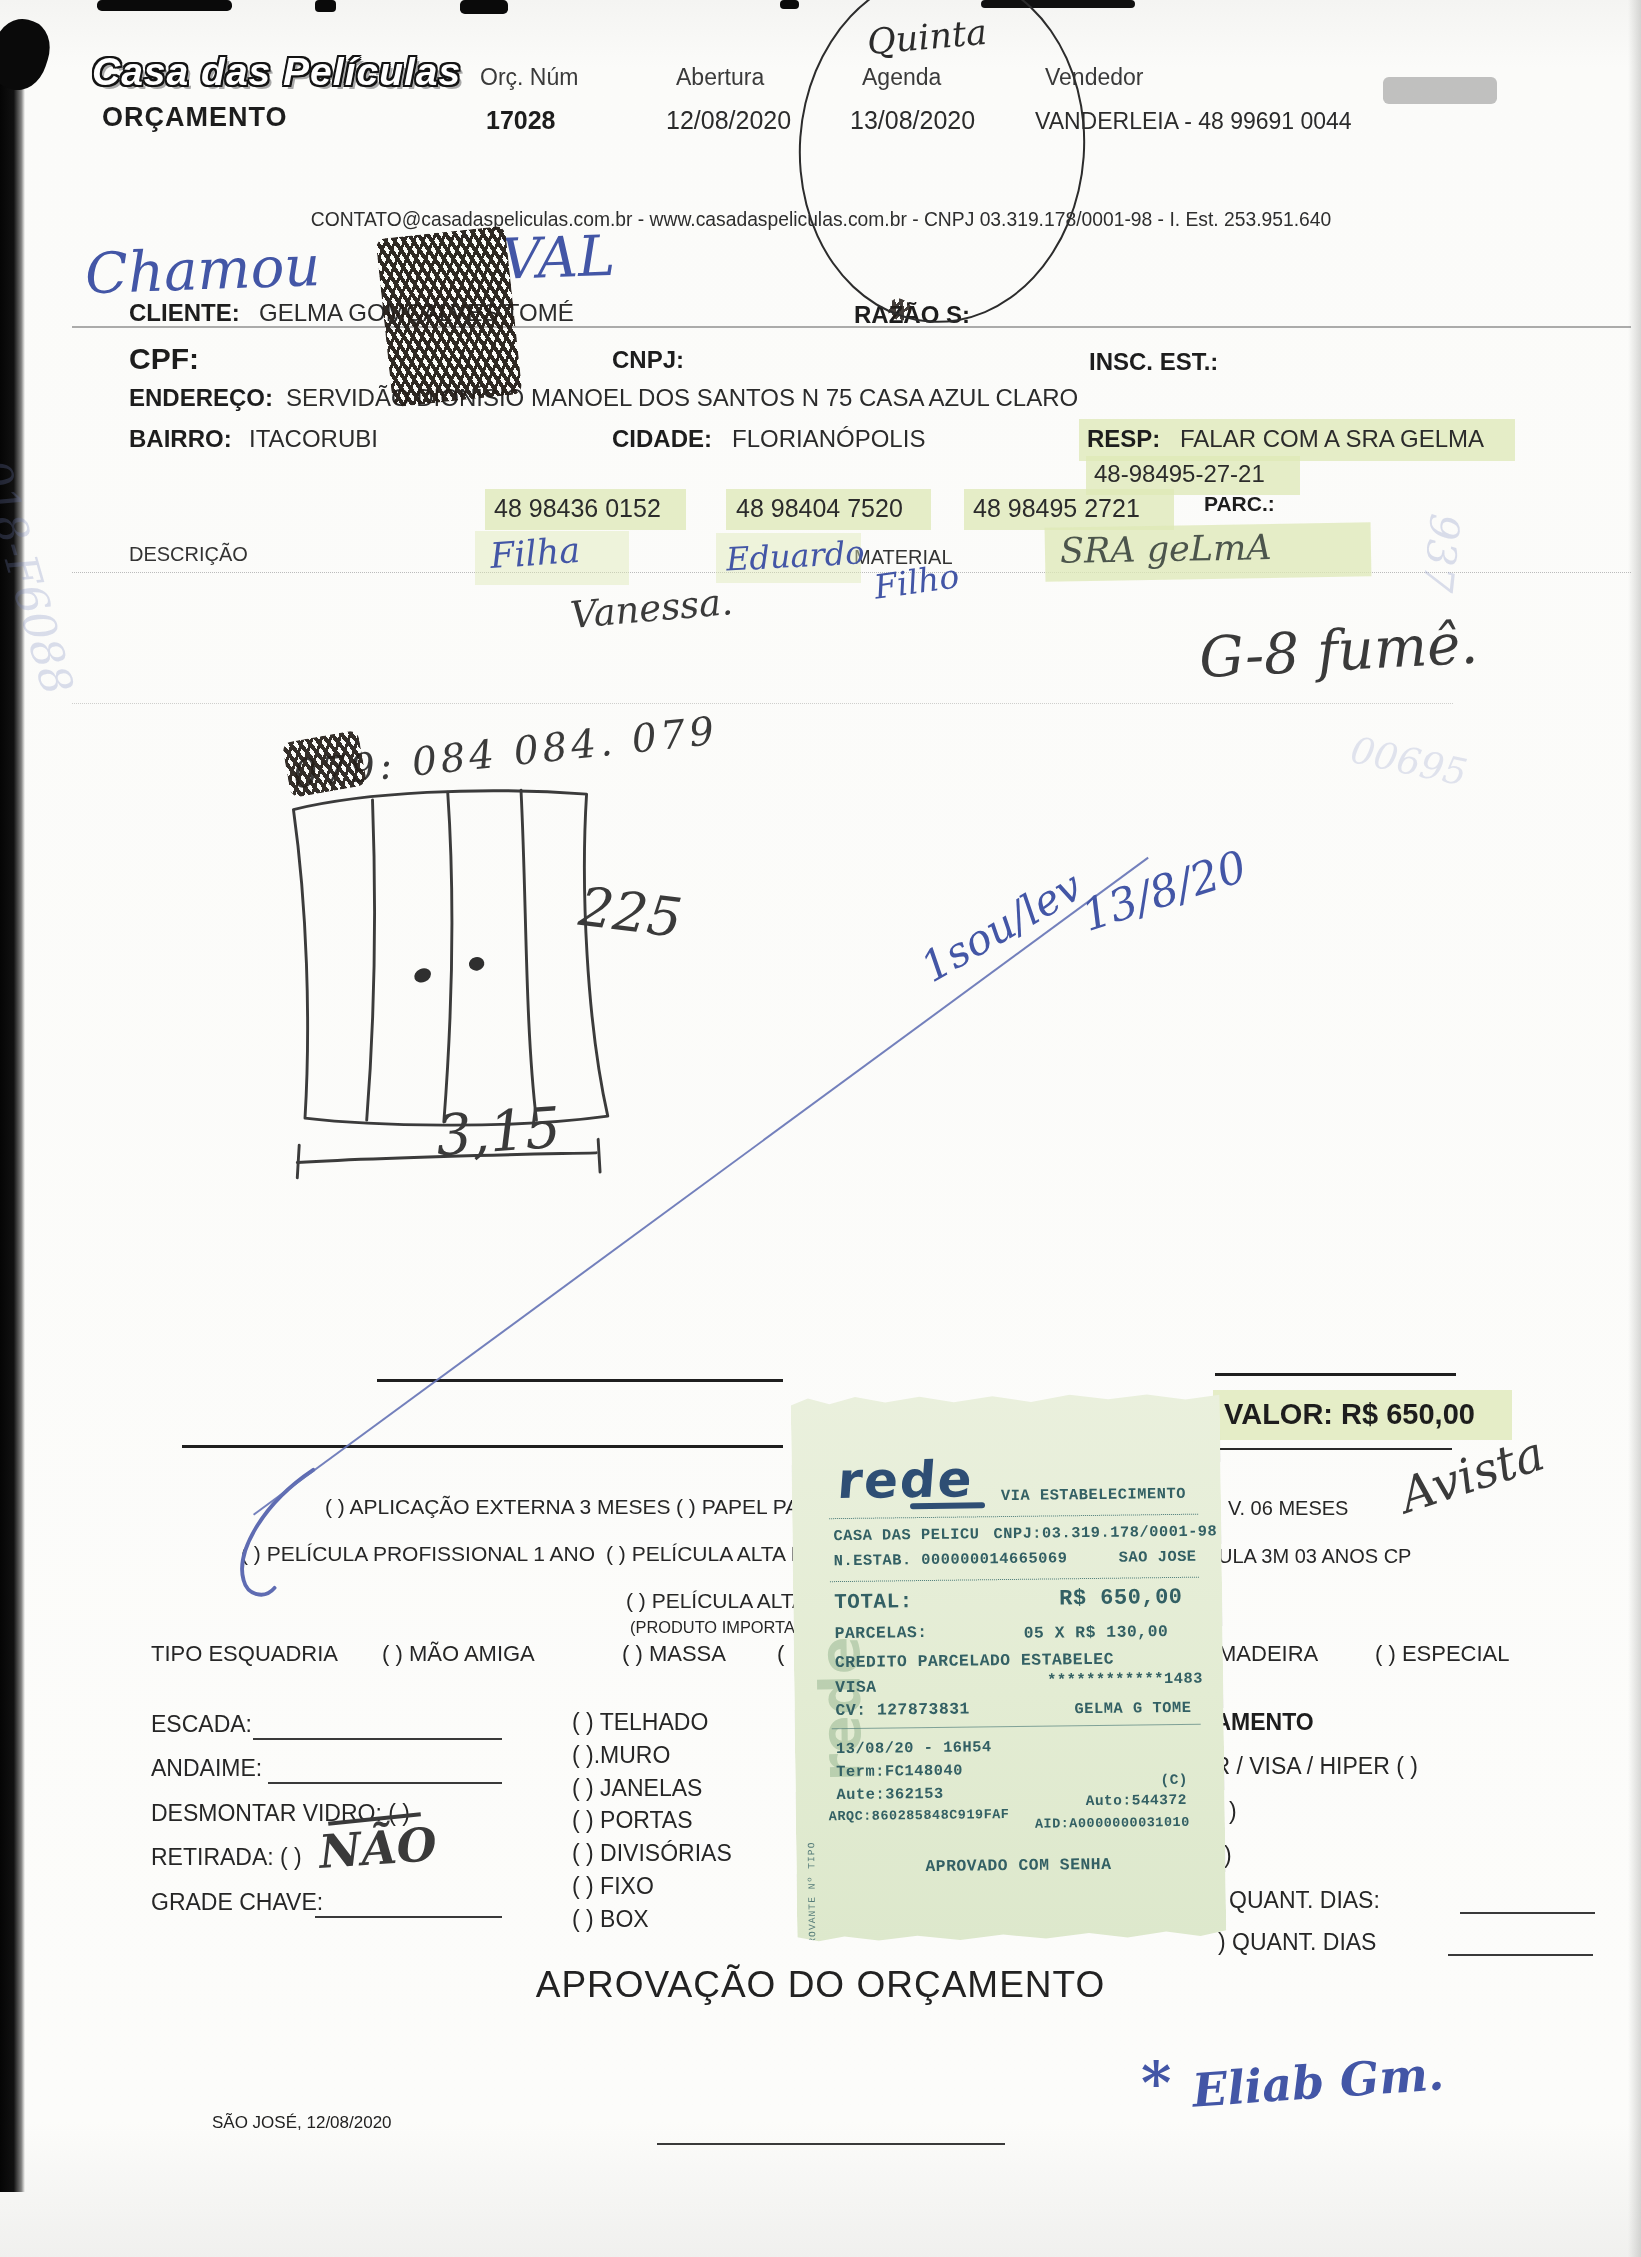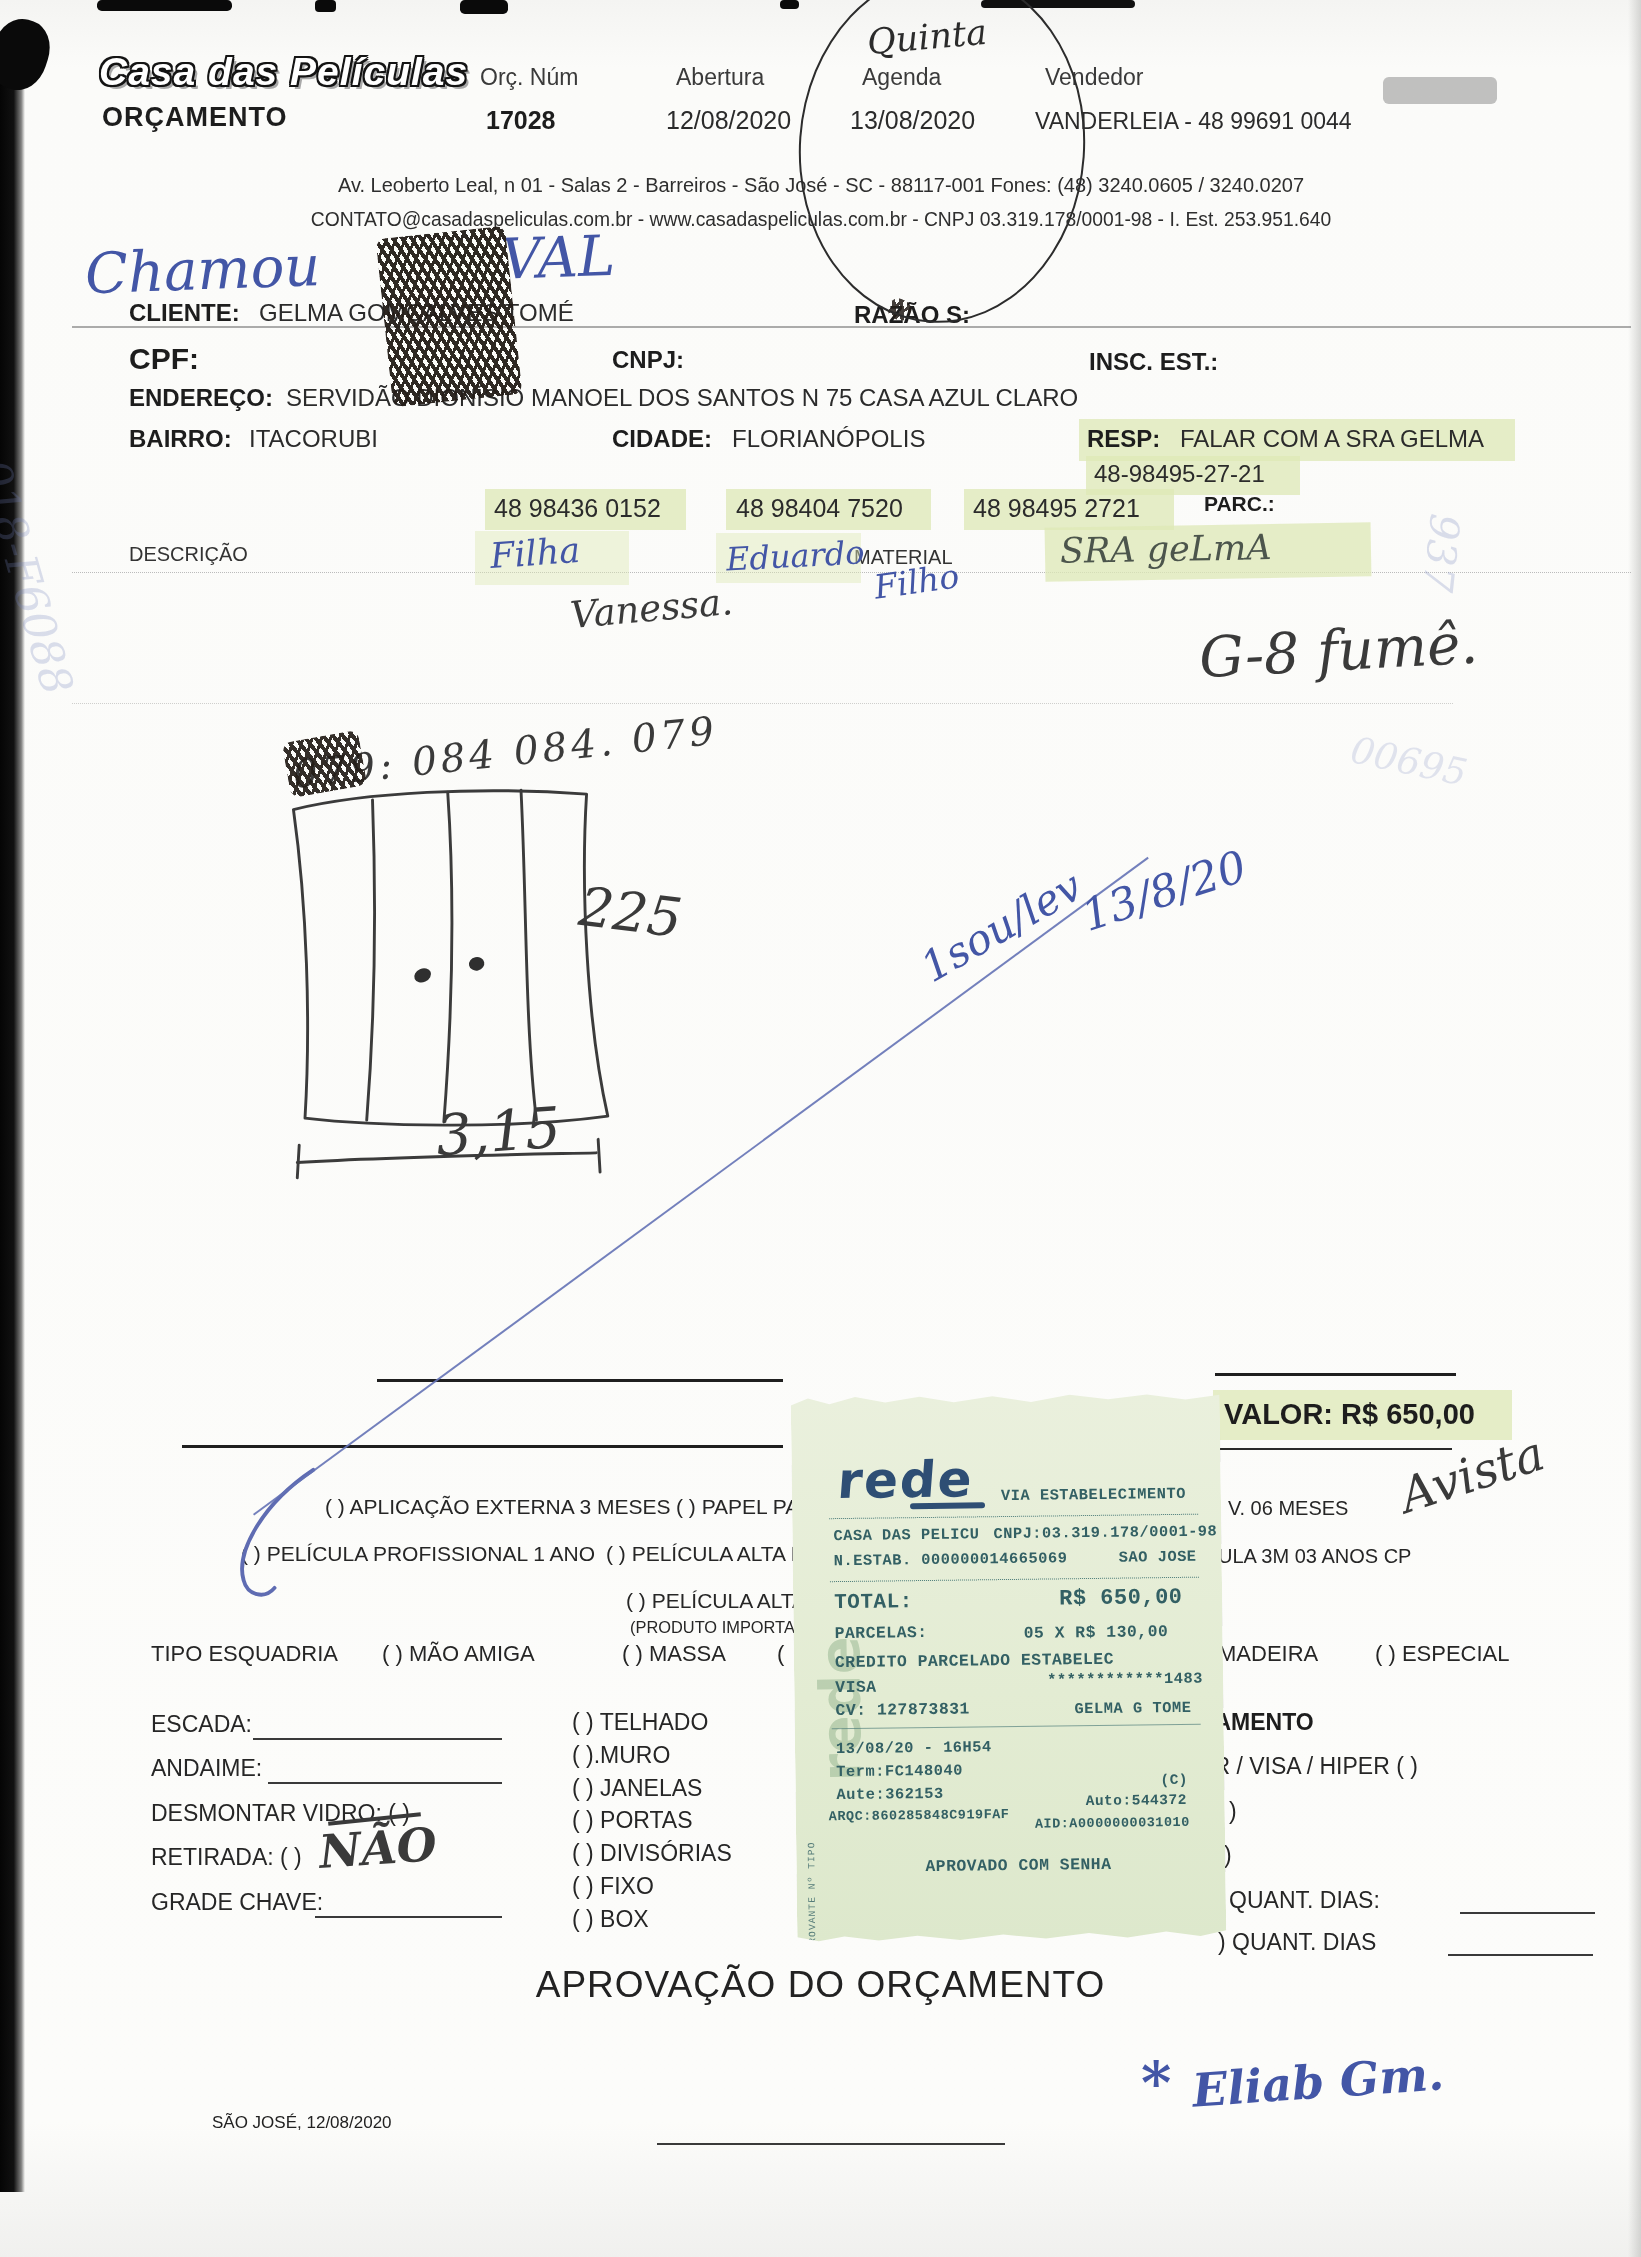--- a/index.html
+++ b/index.html
@@ -40,36 +40,35 @@
   <div class="abs" style="left:0;top:41px;width:25px;height:2151px;background:linear-gradient(90deg,#050505 0,#111 55%,rgba(30,30,30,.55) 85%,rgba(40,40,40,0) 100%);"></div>
   <div class="abs" style="left:-7.7px;top:19.3px;width:56px;height:71px;background:#0a0a0a;border-radius:45%;transform:rotate(18deg);"></div>
   <div class="abs" style="left:97px;top:0;width:135px;height:10.6px;background:#0a0a0a;border-radius:4.8px;"></div>
   <div class="abs" style="left:315px;top:0;width:21px;height:11.6px;background:#0a0a0a;border-radius:3.9px;"></div>
   <div class="abs" style="left:460px;top:0;width:48px;height:13.5px;background:#0a0a0a;border-radius:4.8px;"></div>
   <div class="abs" style="left:780px;top:0;width:19.3px;height:8.7px;background:#0a0a0a;border-radius:3.9px;"></div>
   <div class="abs" style="left:981px;top:0;width:154px;height:7.7px;background:#101010;border-radius:3.9px;"></div>
   <div class="abs" style="left:1383px;top:77px;width:114px;height:27px;background:#8f8f8f;opacity:.55;border-radius:5.8px;"></div>
   <div class="abs" style="left:1628px;top:0;width:13.5px;height:2257px;background:linear-gradient(270deg,#b9b9b7 0,rgba(185,185,183,0) 100%);opacity:.6;"></div>
 
-  <div class="abs logoOutline" style="left:92px;top:50px;font-size:39px;margin-left:7px;">Casa das Películas</div>
+  <div class="abs logoOutline" style="left:92px;top:50px;font-size:39px;">Casa das Películas</div>
   <div class="abs lbl" style="left:102px;top:102px;font-size:27px;letter-spacing:1px;">ORÇAMENTO</div>
 
   <div class="abs val" style="left:480px;top:64px;font-size:23px;color:#3a3a3a;">Orç. Núm</div>
   <div class="abs lbl" style="left:486px;top:106px;font-size:25px;">17028</div>
   <div class="abs val" style="left:676px;top:64px;font-size:23px;color:#3a3a3a;">Abertura</div>
   <div class="abs val" style="left:666px;top:106px;font-size:25px;">12/08/2020</div>
   <div class="abs val" style="left:862px;top:64px;font-size:23px;color:#3a3a3a;">Agenda</div>
   <div class="abs val" style="left:850px;top:106px;font-size:25px;">13/08/2020</div>
   <div class="abs val" style="left:1045px;top:64px;font-size:23px;color:#3a3a3a;">Vendedor</div>
   <div class="abs val" style="left:1035px;top:108px;font-size:23px;">VANDERLEIA - 48 99691 0044</div>
 
   <div class="abs" style="left:799px;top:-29px;width:282px;height:348px;border:2.9px solid #2c2c2c;border-radius:50%;transform:rotate(4deg);z-index:3;"></div>
   <div class="abs hw" style="left:867px;top:17.4px;font-size:35px;color:#2b2b2b;transform:rotate(-5deg);z-index:4;">Quinta</div>
 
-  <div class="abs" style="left:145px;top:174px;width:1352px;text-align:center;font-size:20px;color:#2e2e2e;">Av. Leoberto Leal, n 01 - Salas 2 - Barreiros - São José - SC - 88117-001 Fones: (48) 3240.0605 / 3240.0207</div>
   <div class="abs" style="left:145px;top:209px;width:1352px;text-align:center;font-size:19.3px;color:#2e2e2e;">CONTATO@casadaspeliculas.com.br - www.casadaspeliculas.com.br - CNPJ 03.319.178/0001-98 - I. Est. 253.951.640</div>
 
   <div class="abs hw ink" style="left:85px;top:232px;font-size:56px;transform:rotate(-2deg);z-index:2;">
     <span>Chamou</span>
     <span style="display:inline-block;width:145px;"></span>
     <span>VAL</span>
   </div>
   <div class="abs scr" style="left:384px;top:232px;width:130px;height:169px;transform:rotate(-6deg);z-index:3;opacity:.95;"></div>
   <div class="abs" style="left:72px;top:326px;width:1559px;height:1.9px;background:#6a6a6a;opacity:.55;"></div>
 

